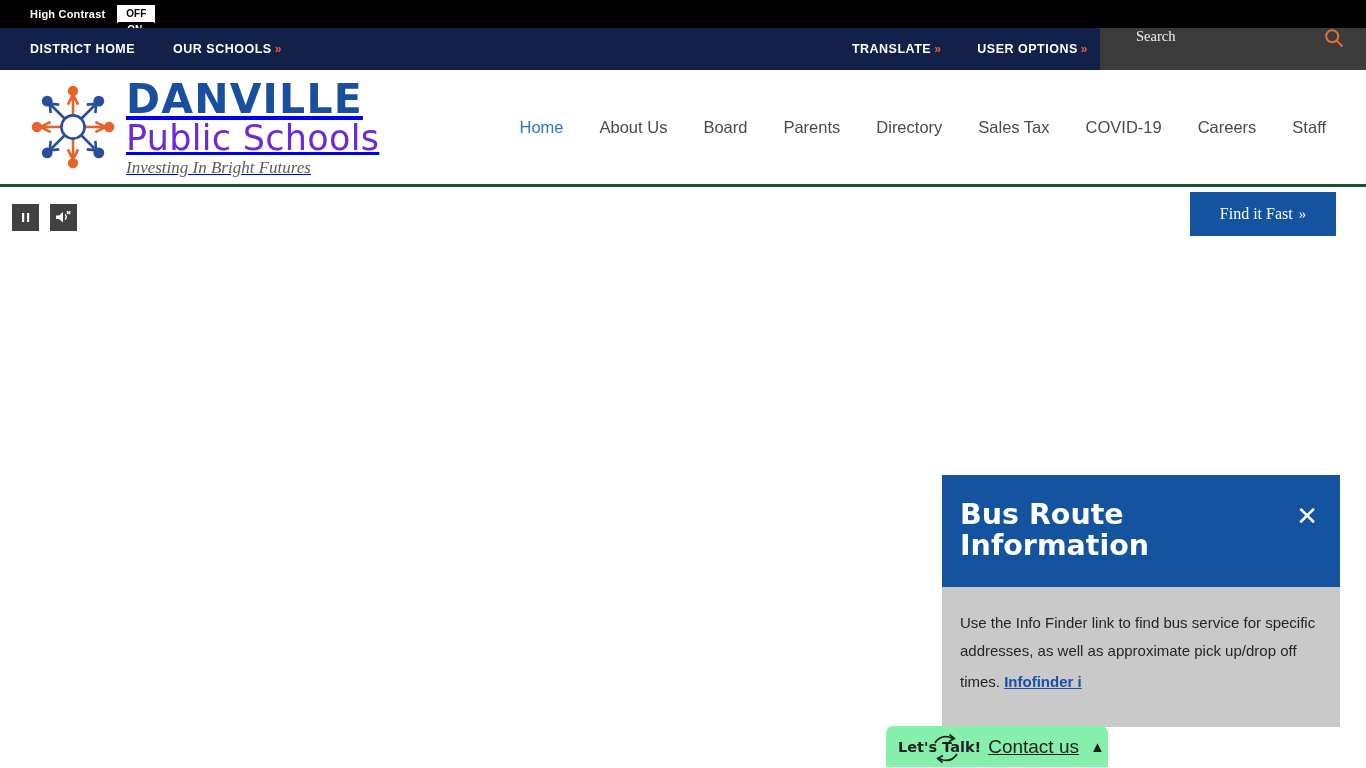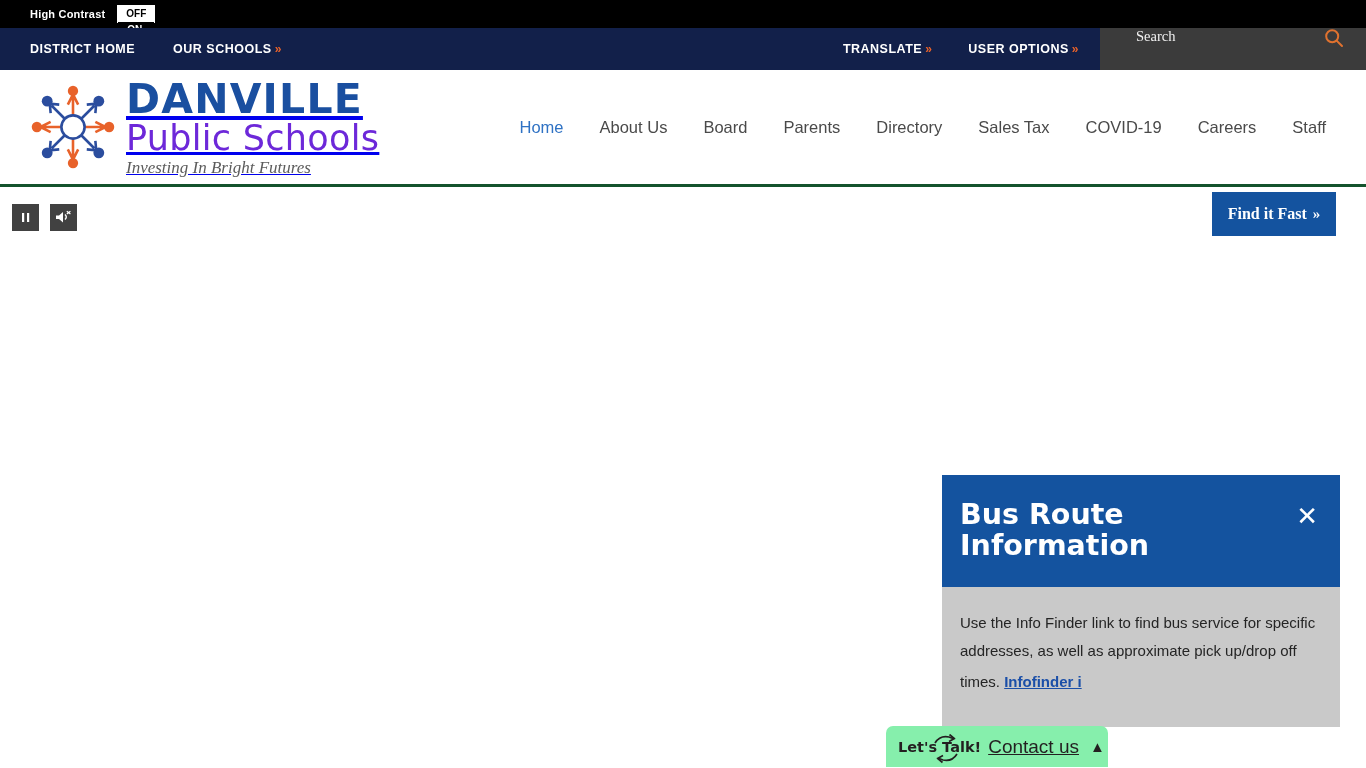--- a/index.html
+++ b/index.html
@@ -69,21 +69,21 @@
     letter-spacing: 0.5px;
     text-decoration: none;
     white-space: nowrap;
   }
   .chev { color: #e8622a; font-size: 12px; margin-left: 3px; }
   .util-spacer { flex: 1 1 auto; }
   .util-right {
     display: flex;
     align-items: center;
     gap: 36px;
-    padding-right: 21px;
+    padding-right: 12px;
   }
   .search-box {
     width: 266px;
     background: #3b3b3b;
     display: flex;
     align-items: flex-start;
     justify-content: space-between;
     padding: 0 22px 0 36px;
   }
   .search-placeholder {
@@ -159,26 +159,26 @@
     align-items: center;
     justify-content: center;
     cursor: pointer;
   }
   .mc-btn svg { display: block; }
 
   .find-fast {
     position: absolute;
     top: 5px;
     right: 30px;
-    width: 124px;
+    width: 146px;
     height: 44px;
     background: #14539f;
     color: #ffffff;
     font-family: "Liberation Serif", serif;
-    font-weight: bold;
+    font-weight: normal;
     font-size: 16px;
     display: flex;
     align-items: center;
     justify-content: center;
     gap: 6px;
     cursor: pointer;
   }
   .find-fast .chev-w { color: #ffffff; font-size: 15px; }
 
   

